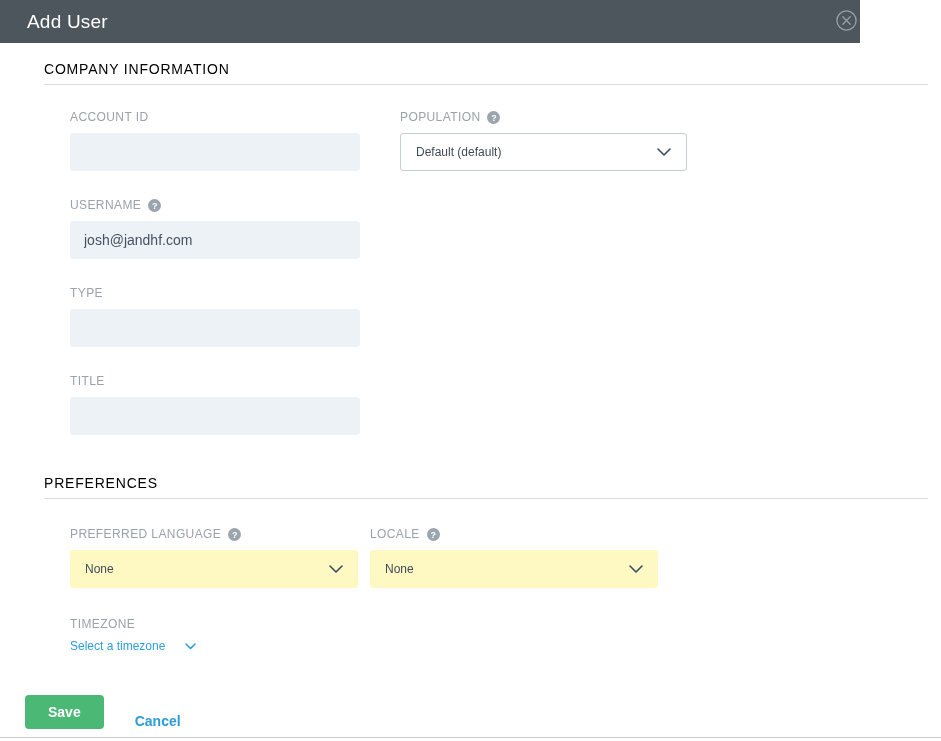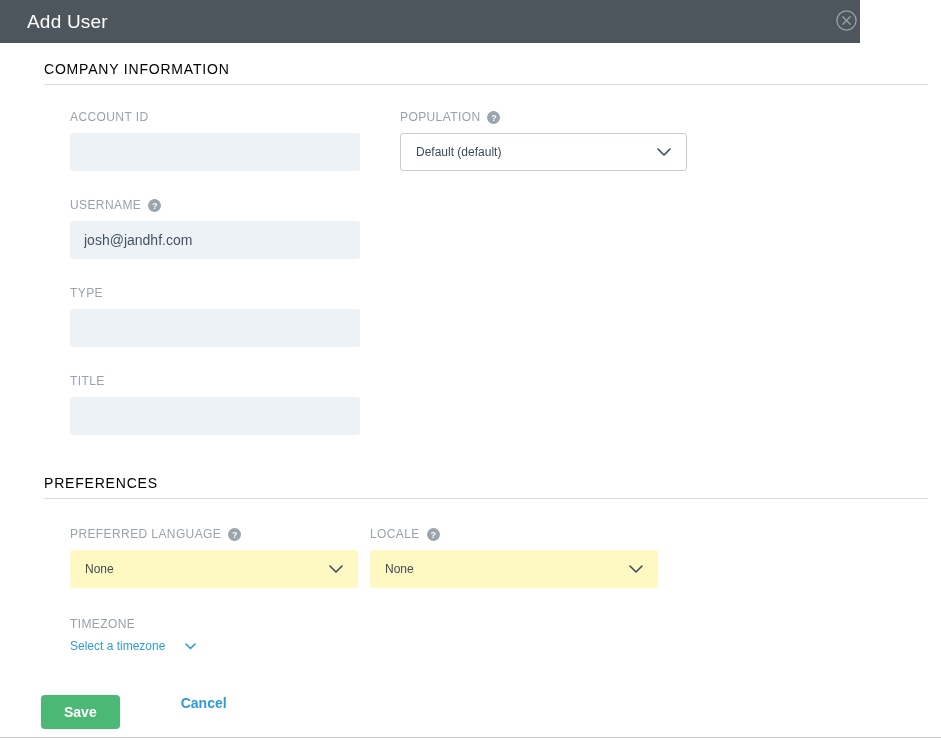--- a/index.html
+++ b/index.html
@@ -70,22 +70,22 @@
   .select.filled { width: 288px; background: #fef9c3; }
   .tz-group { margin-top: 28px; }
   .tz-link {
     display: inline-flex; align-items: center; gap: 20px;
     margin-top: 8px; background: none; border: none; padding: 0;
     color: #2d9fd8; font-size: 12px; font-weight: 500;
     font-family: inherit; cursor: pointer;
   }
   
   .footer {
-    margin-top: 41px; padding-left: 41px;
-    display: flex; align-items: flex-start; gap: 30px;
+    margin-top: 41px; padding-left: 25px;
+    display: flex; align-items: flex-end;
   }
   .save-btn {
     height: 34px; padding: 0 23px;
     background: #4bb876; color: #ffffff;
     border: none; border-radius: 4px;
     font-size: 14px; font-weight: 600; font-family: inherit;
     cursor: pointer;
   }
   .cancel-link {
     margin-left: 31px; background: none; border: none; padding: 0;

